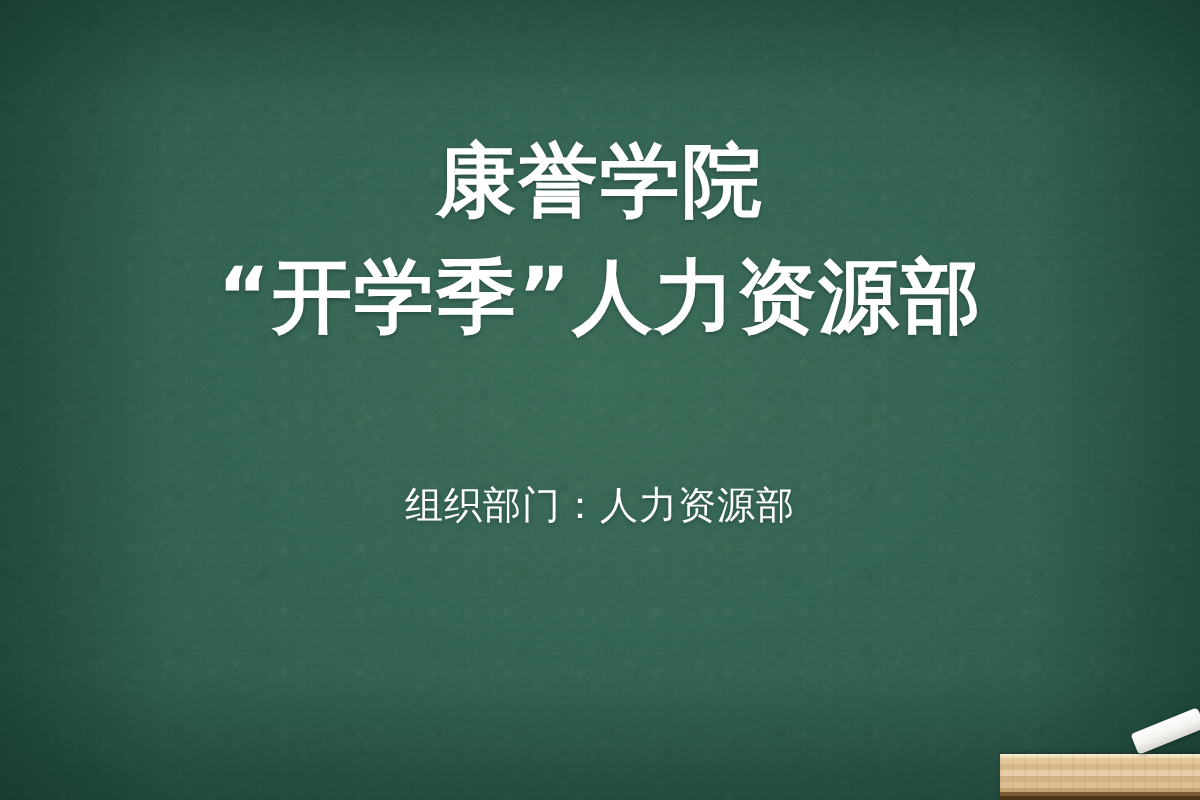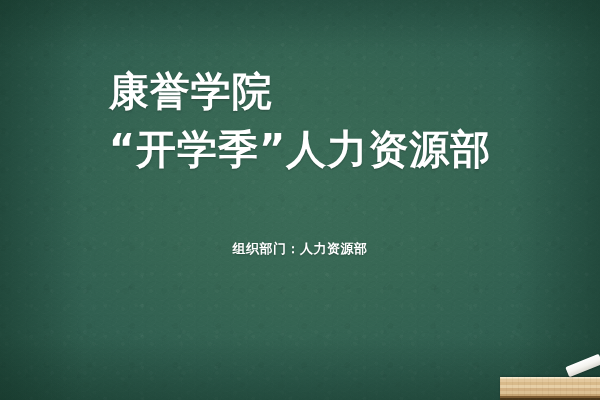--- a/index.html
+++ b/index.html
@@ -75,37 +75,37 @@
   .content {
     position: absolute;
     inset: 0;
     display: flex;
     flex-direction: column;
     align-items: center;
   }
 
   .title {
     margin-top: 62px;
-    text-align: left;
+    text-align: center;
     color: #ffffff;
     font-weight: bold;
     font-size: 40px;
     line-height: 58px;
     letter-spacing: 1px;
     text-shadow: 0 1px 2px rgba(0,0,0,.28);
   }
 
   .title-line { display: block; white-space: nowrap; }
 
   .subtitle {
     margin-top: 62px;
     text-align: center;
     color: #ffffff;
-    font-weight: bold;
-    font-size: 13px;
+    font-weight: normal;
+    font-size: 19px;
     letter-spacing: .5px;
     white-space: nowrap;
     text-shadow: 0 1px 2px rgba(0,0,0,.25);
   }
 
   
   .chalk-ledge {
     position: absolute;
     left: 500px;
     top: 377px;

